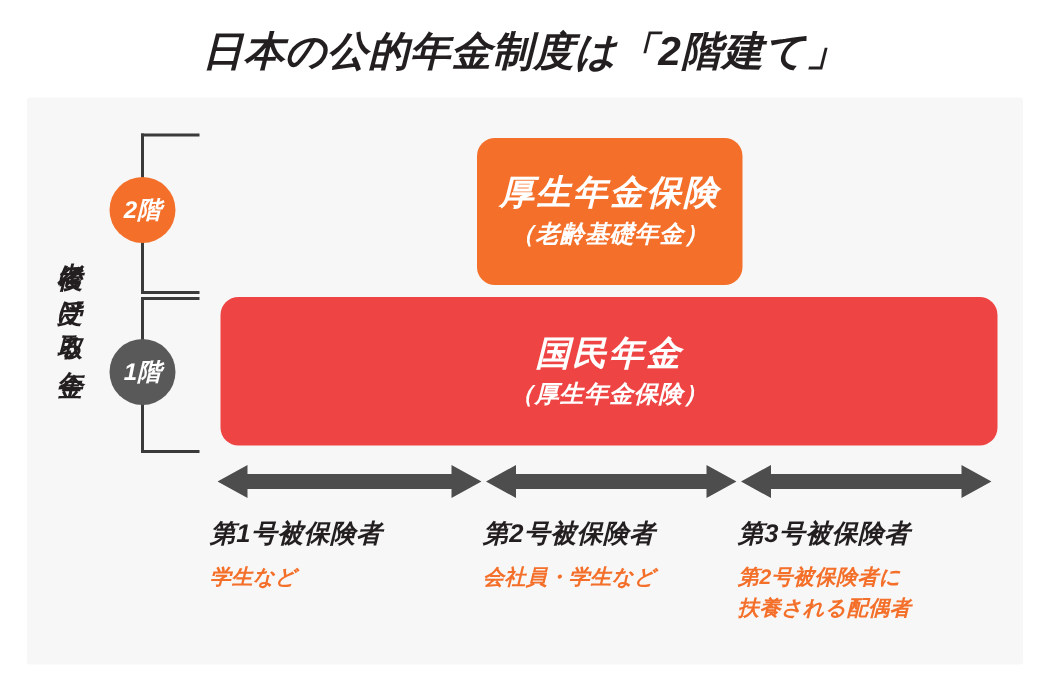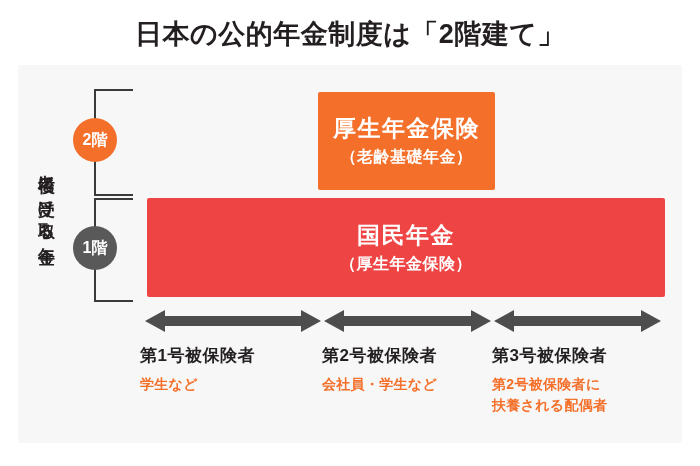--- a/index.html
+++ b/index.html
@@ -11,20 +11,21 @@
     height: 466px;
     background: #ffffff;
     font-family: "Liberation Sans", "DejaVu Sans", sans-serif;
     overflow: hidden;
   }
 
   #root {
     position: relative;
     width: 700px;
     height: 328px;
+    font-style: italic;
   }
 
   
   .title {
     position: absolute;
     left: 0;
     top: 16px;
     width: 700px;
     text-align: center;
     font-size: 27px;
@@ -112,21 +113,21 @@
   }
 
   
   .tier-box {
     position: absolute;
     display: flex;
     flex-direction: column;
     align-items: center;
     justify-content: center;
     color: #ffffff;
-    border-radius: 2px;
+    border-radius: 12px;
   }
   .tier-box .main {
     font-size: 23px;
     font-weight: bold;
     letter-spacing: 1.5px;
     line-height: 30px;
   }
   .tier-box .sub {
     font-size: 16px;
     font-weight: bold;

